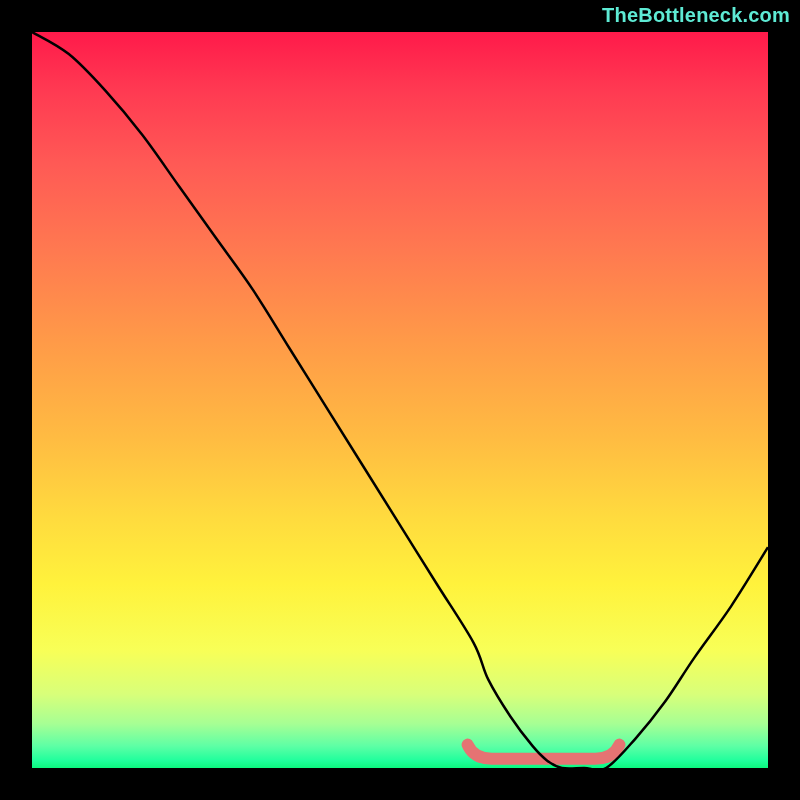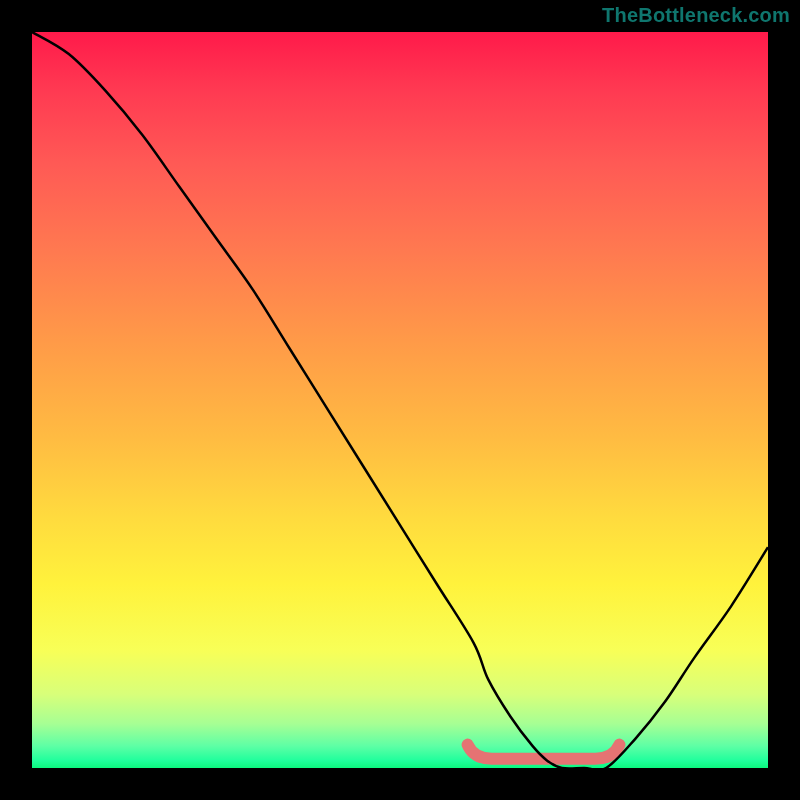--- a/index.html
+++ b/index.html
@@ -16,21 +16,21 @@
     height: 800px;
     background: #000;
   }
   .watermark {
     position: absolute;
     top: 4px;
     right: 10px;
     font-family: Arial, Helvetica, sans-serif;
     font-size: 20px;
     font-weight: 600;
-    color: #0f766e;
+    color: #5eead4;
     letter-spacing: 0.2px;
     z-index: 10;
   }
   .plot {
     position: absolute;
     left: 32px;
     top: 32px;
     width: 736px;
     height: 736px;
     overflow: hidden;

